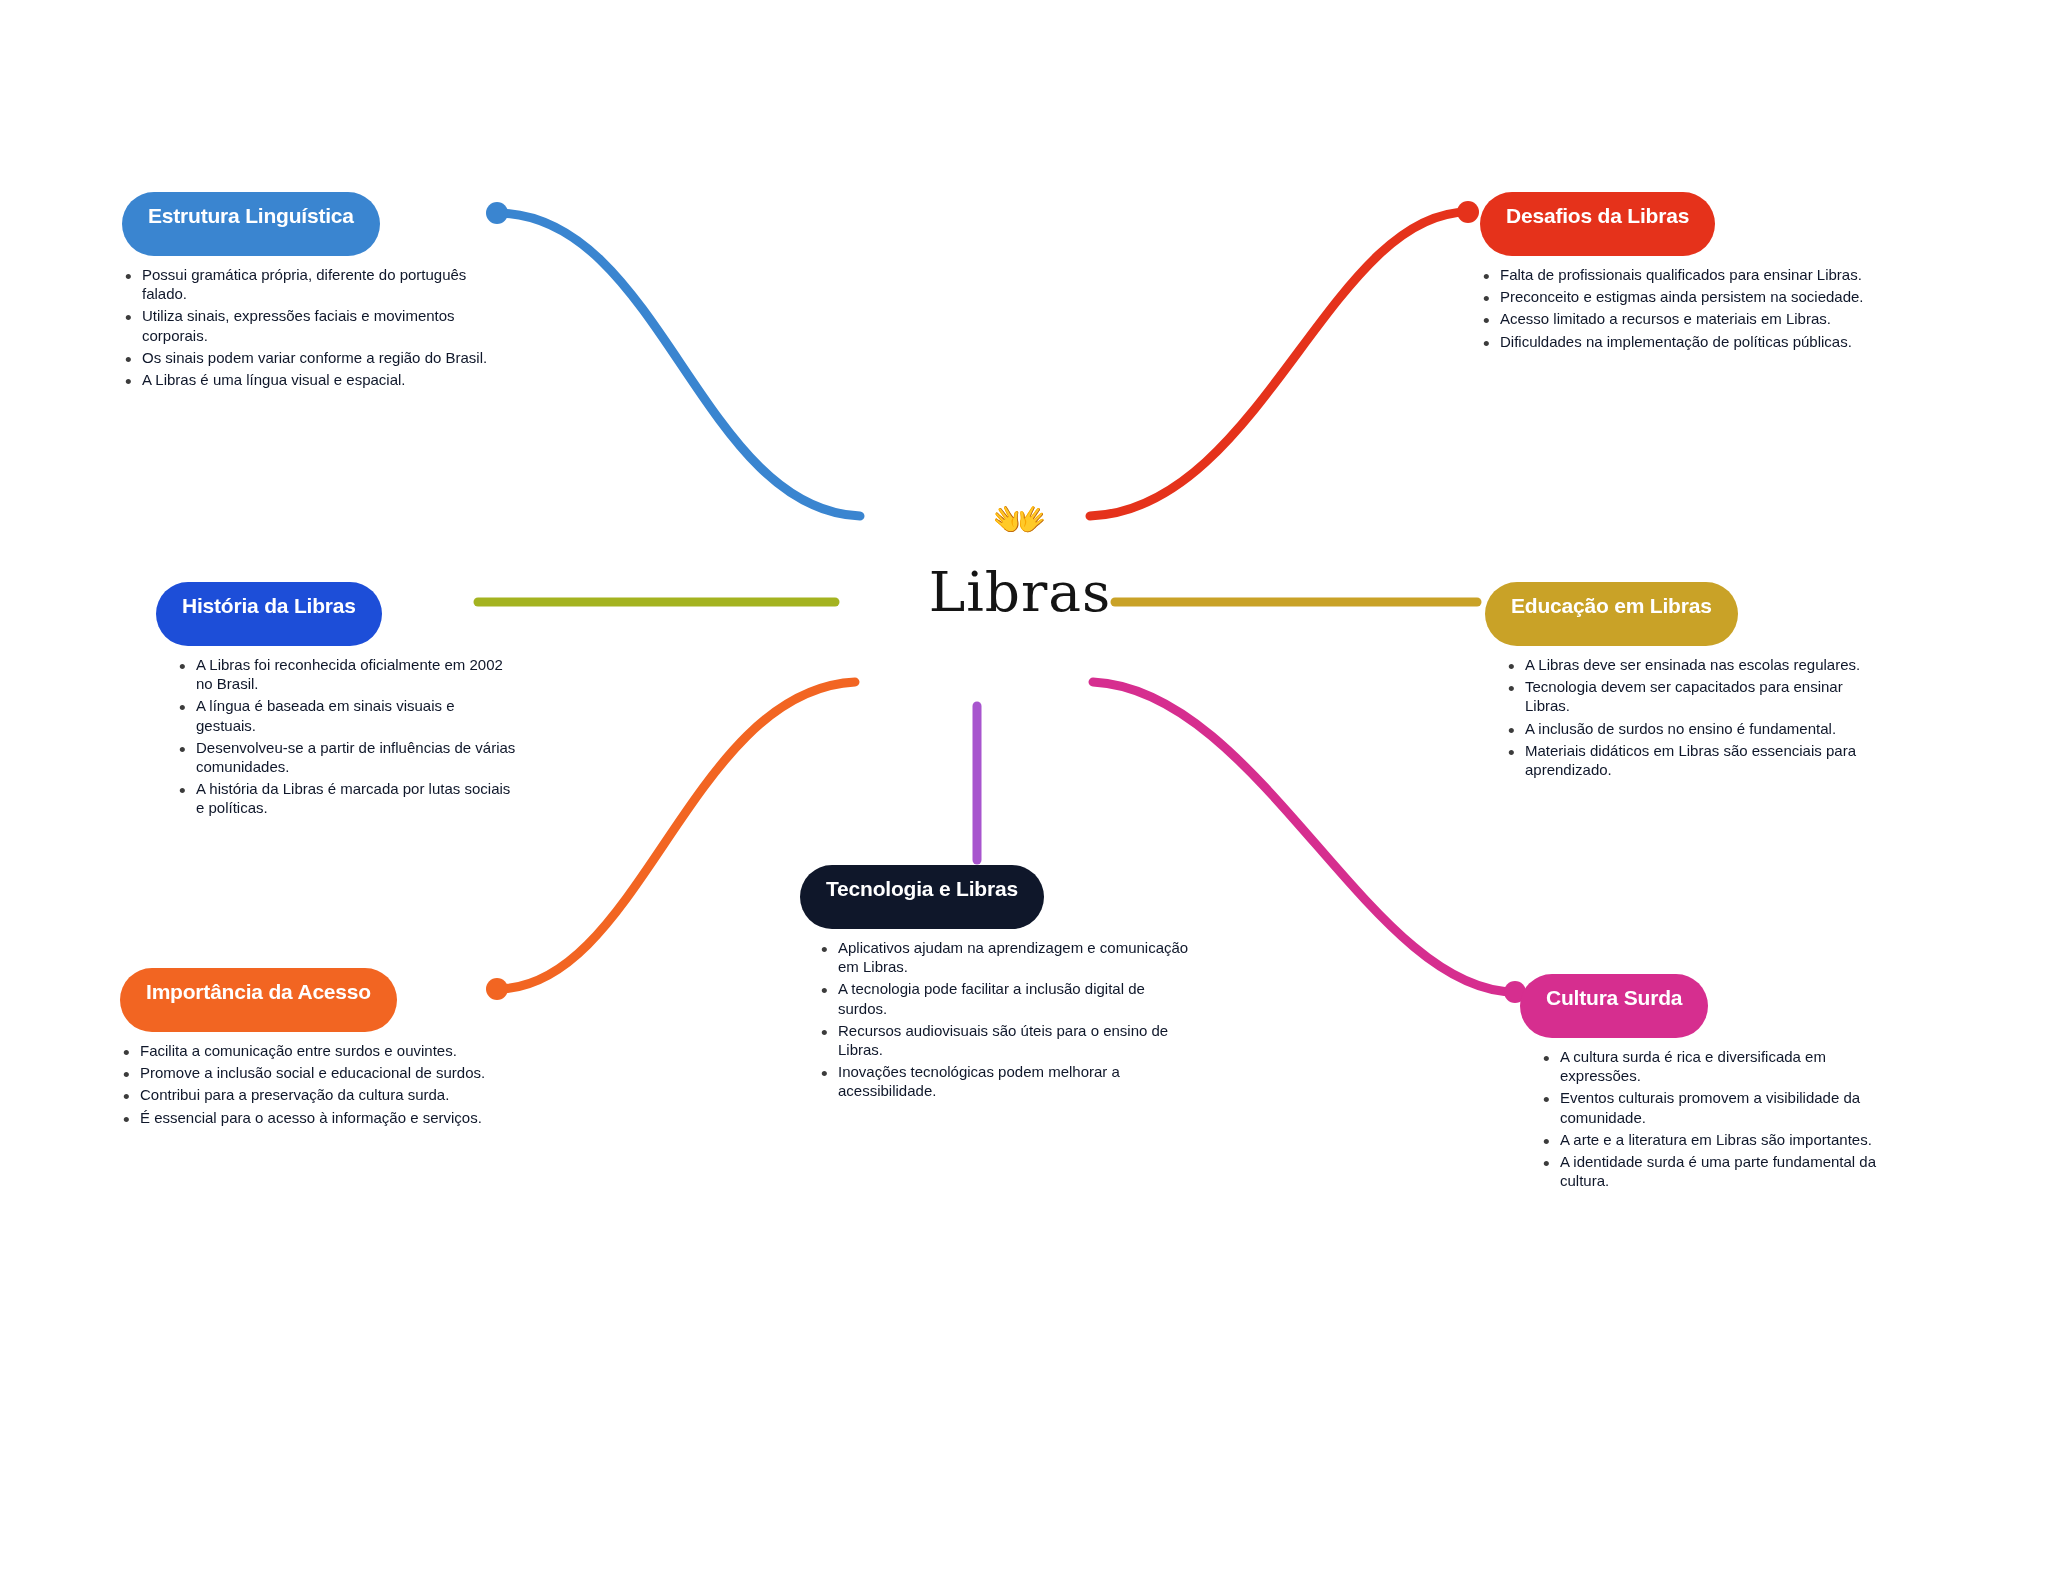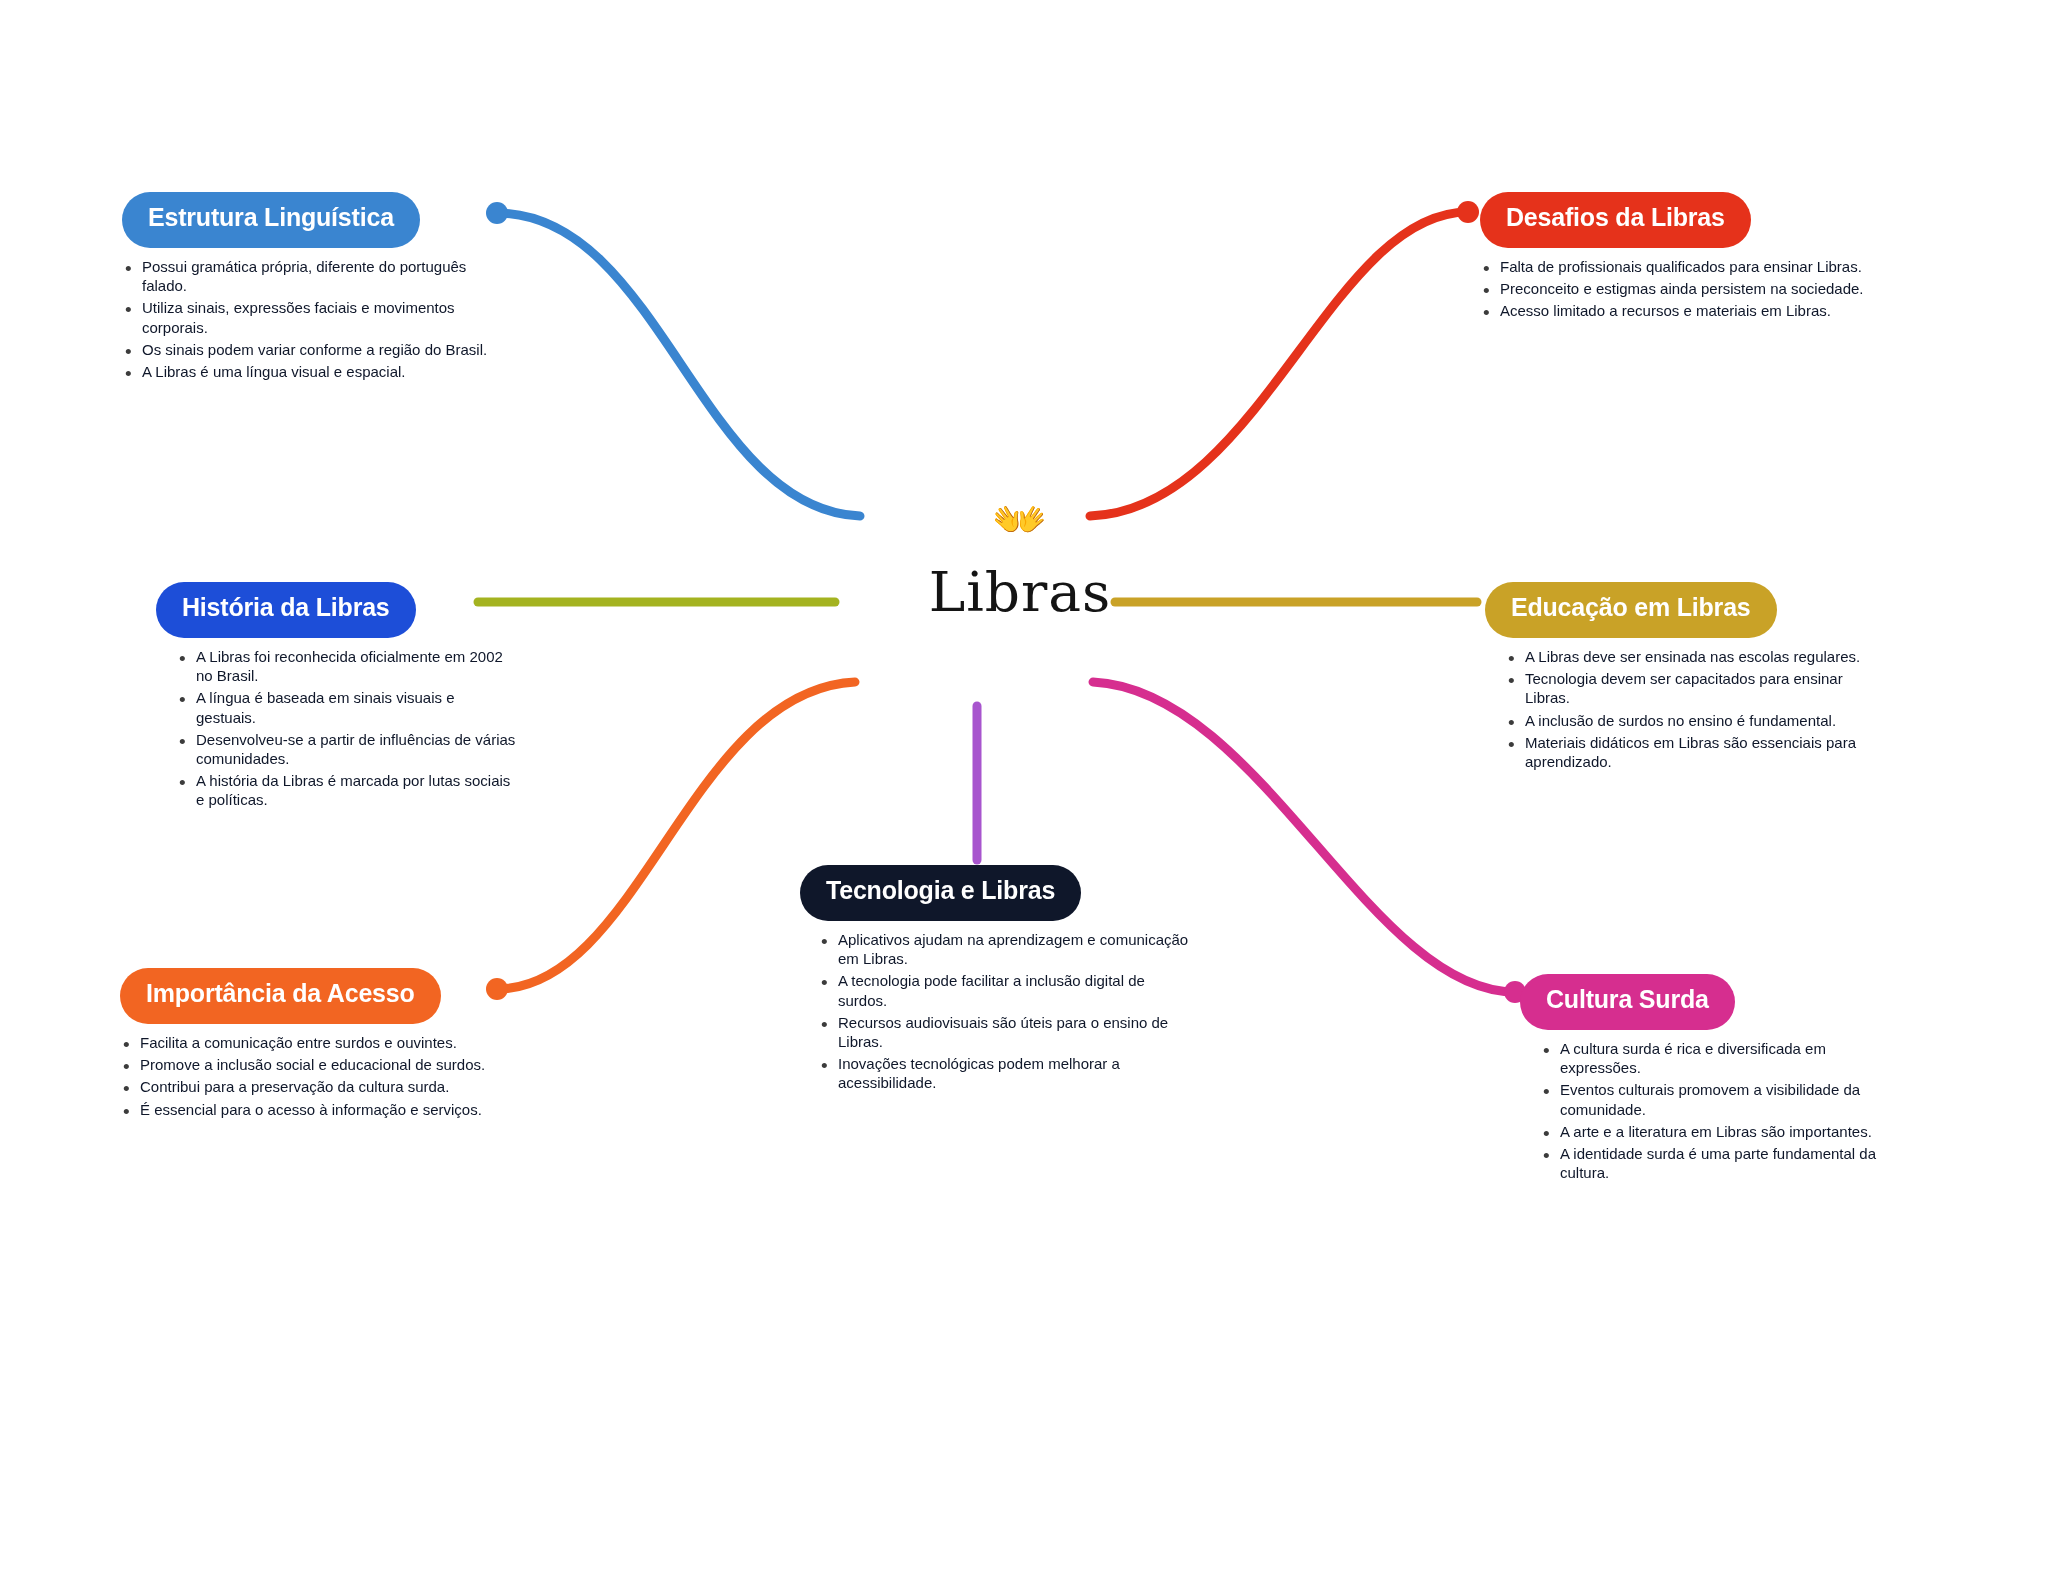--- a/index.html
+++ b/index.html
@@ -54,23 +54,23 @@
 
   
   .branch {
     position: absolute;
   }
   .pill {
     display: inline-block;
     border-radius: 999px;
     color: #ffffff;
     font-weight: 700;
-    font-size: 25px;
+    font-size: 21px;
     line-height: 1;
-    padding: 13px 26px 18px 26px;
+    padding: 13px 26px 30px 26px;
     white-space: nowrap;
     letter-spacing: -0.2px;
   }
   .pill-row {
     display: flex;
   }
   .bullets {
     list-style: none;
     margin: 9px 0 0 0;
     padding: 0;
@@ -150,20 +150,21 @@
   </div>
 
   <div class="branch" id="b-desafios">
     <div class="pill-row">
       <span class="pill" style="background-color: rgb(229, 50, 27);">Desafios da Libras</span>
     </div>
     <ul class="bullets">
       <li>Falta de profissionais qualificados para ensinar Libras.</li>
       <li>Preconceito e estigmas ainda persistem na sociedade.</li>
       <li>Acesso limitado a recursos e materiais em Libras.</li>
+      <li>Dificuldades na implementação de políticas públicas.</li>
     </ul>
   </div>
 
   <div class="branch" id="b-historia">
     <div class="pill-row">
       <span class="pill" style="background-color: #1d4ed8;">História da Libras</span>
     </div>
     <ul class="bullets">
       <li>A Libras foi reconhecida oficialmente em 2002 no Brasil.</li>
       <li>A língua é baseada em sinais visuais e gestuais.</li>

